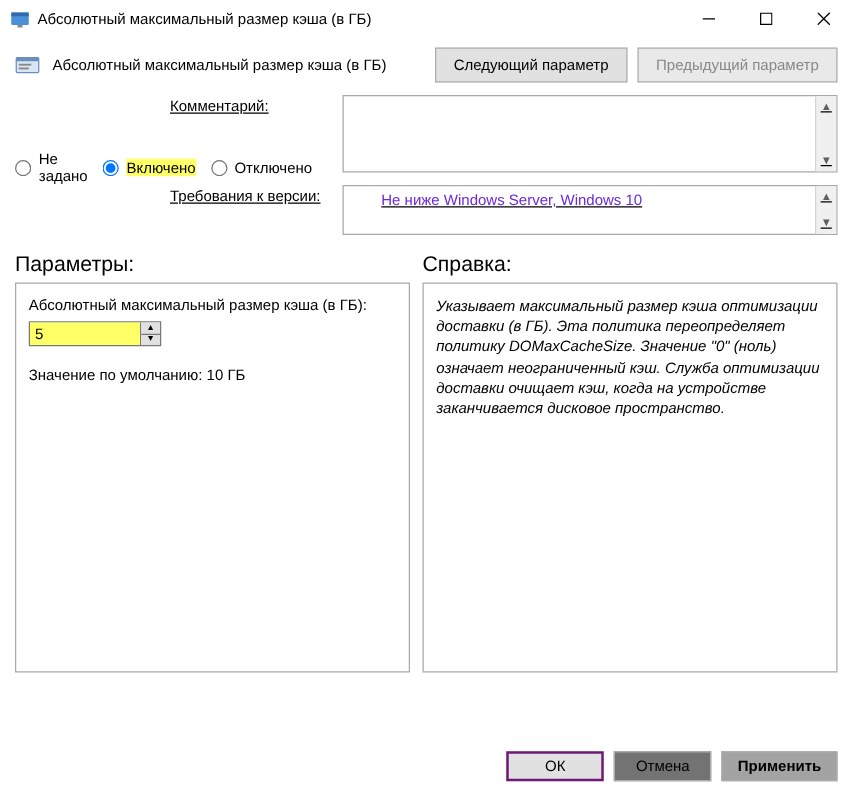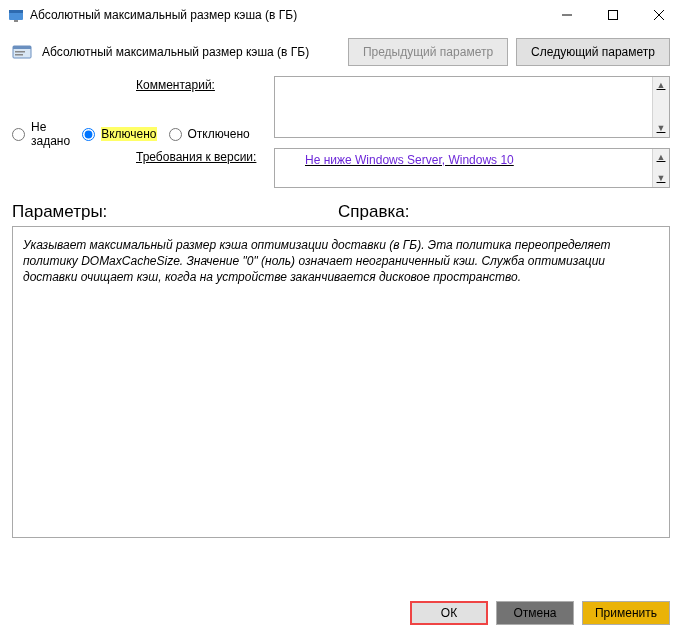--- a/index.html
+++ b/index.html
@@ -140,22 +140,22 @@
   .bottom-bar {
     position:absolute; bottom:8px; right:12px;
     display:flex; gap:8px;
   }
   .btn {
     height:24px; min-width:78px;
     border:1px solid #adadad; background:#737373;
     font-family:inherit; font-size:12px;
     padding:0 12px;
   }
-  .btn.primary { border:2px solid #ef4444; background:#e1e1e1; }
-  .btn.hl { background:#eab308; }
+  .btn.primary { border:2px solid #701a75; background:#e1e1e1; }
+  .btn.hl { background:#a3a3a3;font-weight:bold; }
 </style>
 </head>
 <body>
 
 <div class="titlebar">
   <span class="title-icon">
     <svg width="16" height="16" viewBox="0 0 16 16">
       <rect x="1" y="3" width="14" height="10" rx="1" fill="#4a90d9"></rect>
       <rect x="1" y="3" width="14" height="3" fill="#2e6bb0"></rect>
       <rect x="6" y="13" width="4" height="2" fill="#888"></rect>
@@ -185,22 +185,22 @@
 <div class="toolbar">
   <span class="toolbar-icon">
     <svg width="22" height="22" viewBox="0 0 22 22">
       <rect x="2" y="5" width="18" height="12" rx="1" fill="#d9e7f5" stroke="#6a8fbf"></rect>
       <rect x="2" y="5" width="18" height="3" fill="#6a8fbf"></rect>
       <rect x="4" y="10" width="10" height="1.5" fill="#888"></rect>
       <rect x="4" y="13" width="8" height="1.5" fill="#888"></rect>
     </svg>
   </span>
   <span class="toolbar-title">Абсолютный максимальный размер кэша (в ГБ)</span>
+  <button class="nav-btn">Следующий параметр</button>
   <button class="nav-btn" disabled="">Предыдущий параметр</button>
-  <button class="nav-btn">Следующий параметр</button>
 </div>
 
 <div class="state-row">
   <div class="radios">
     <label class="radio-option">
       <input type="radio" name="state" style="">
       <span>Не задано</span>
     </label>
     <label class="radio-option">
       <input type="radio" name="state" checked="" style="">
@@ -235,20 +235,33 @@
     </div>
   </div>
 </div>
 
 <div class="section-labels">
   <div class="left">Параметры:</div>
   <div class="right">Справка:</div>
 </div>
 
 <div class="panels">
+  <div class="panel left">
+    <div class="opt-label">Абсолютный максимальный размер кэша (в ГБ):</div>
+    <div class="numbox-row">
+      <div class="numbox">
+        <input type="text" value="5" style="">
+        <div class="spin">
+          <button>▲</button>
+          <button>▼</button>
+        </div>
+      </div>
+    </div>
+    <div>Значение по умолчанию: 10 ГБ</div>
+  </div>
   <div class="panel right">
     <div>Указывает максимальный размер кэша оптимизации доставки (в ГБ). Эта политика переопределяет политику DOMaxCacheSize. Значение "0" (ноль) означает неограниченный кэш. Служба оптимизации доставки очищает кэш, когда на устройстве заканчивается дисковое пространство.</div>
   </div>
 </div>
 
 <div class="bottom-bar">
   <button class="btn primary">ОК</button>
   <button class="btn">Отмена</button>
   <button class="btn hl">Применить</button>
 </div>

